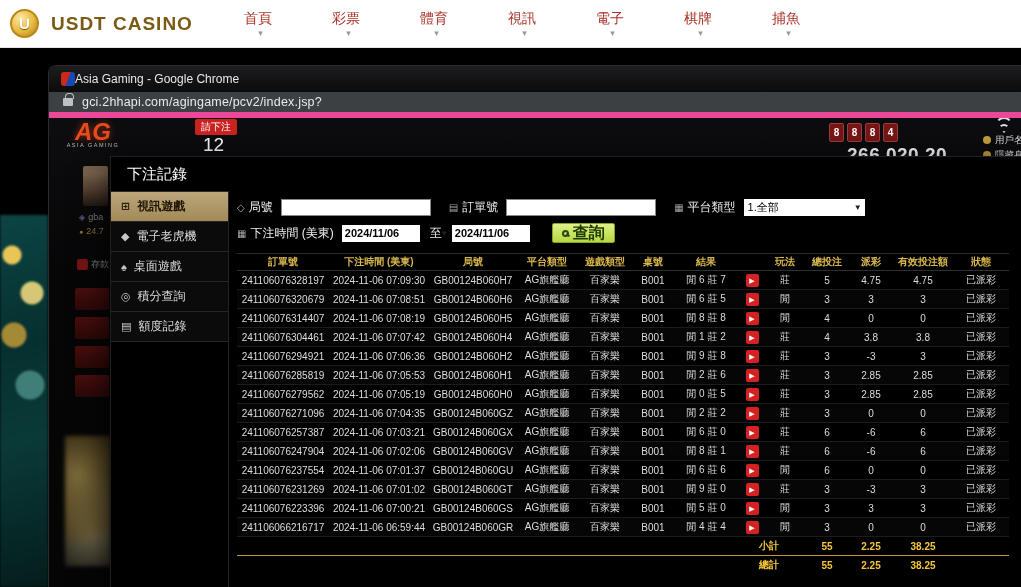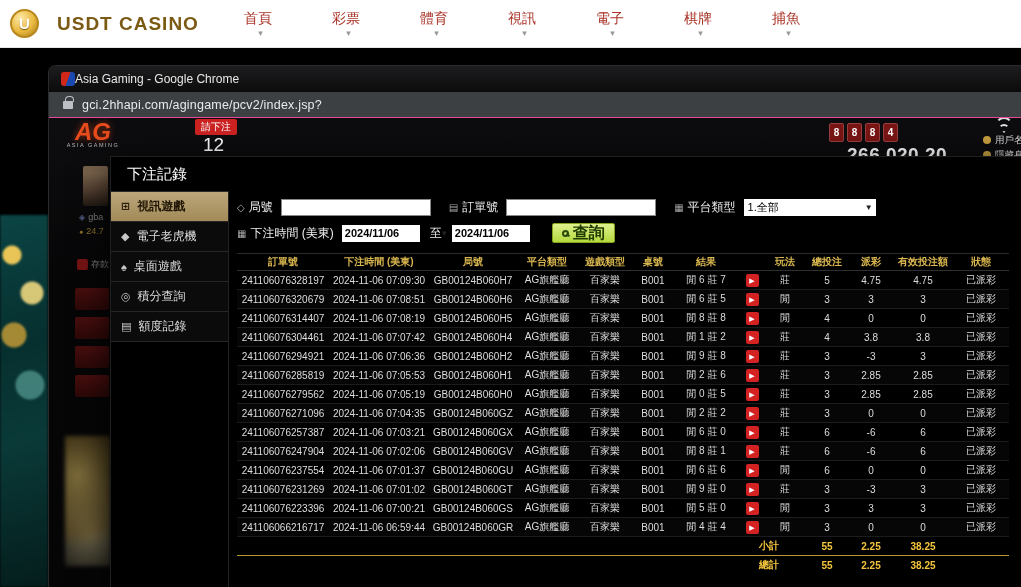--- a/index.html
+++ b/index.html
@@ -3,40 +3,40 @@
 <meta charset="utf-8">
 <style>
 *{margin:0;padding:0;box-sizing:border-box;}
 body{background:#111;font-family:"Liberation Sans","DejaVu Sans",sans-serif;}
 .stage{position:relative;width:1021px;height:587px;overflow:hidden;background:#000;}
 
 
 .topnav{position:absolute;left:0;top:0;width:1021px;height:48px;background:#fff;border-bottom:1px solid #e6e6e6;z-index:6;}
 .logo{position:absolute;left:10px;top:9px;display:flex;align-items:center;cursor:pointer;}
 .coin{width:29px;height:29px;border-radius:50%;background:radial-gradient(circle at 35% 30%,#ffe9a8,#e8b93e 55%,#a87818);border:2px solid #b8871e;color:#fff;font-weight:bold;font-size:15px;display:flex;align-items:center;justify-content:center;text-shadow:0 1px 1px #7a5200;}
-.logo-text{margin-left:18px;font-size:19px;font-weight:800;letter-spacing:1px;color:#7b5a14;}
+.logo-text{margin-left:12px;font-size:19px;font-weight:800;letter-spacing:1px;color:#7b5a14;}
 .nav-items{position:absolute;left:244px;top:0;height:48px;display:flex;align-items:center;gap:60px;}
 .nav-item{display:flex;align-items:center;font-size:14px;color:#a93226;cursor:pointer;white-space:nowrap;flex-direction:column;}
 .nav-item .chev{color:#999;font-size:9px;margin-left:5px;}
 
 
 .coins-strip{position:absolute;left:0;top:215px;width:48px;height:372px;z-index:1;background:
  radial-gradient(circle at 12px 40px, rgba(245,205,90,.95) 0 9px, transparent 10px),
  radial-gradient(circle at 32px 78px, rgba(250,225,130,.85) 0 11px, transparent 12px),
  radial-gradient(circle at 14px 120px, rgba(205,160,55,.8) 0 12px, transparent 13px),
  radial-gradient(circle at 30px 170px, rgba(120,200,190,.5) 0 14px, transparent 15px),
  linear-gradient(165deg,#0c4444,#06302f 35%,#0a3a38 60%,#041d1c);
  filter:blur(1px);}
 
 
 .chrome{position:absolute;left:48px;top:65px;width:973px;height:522px;background:#0a0a0a;border-radius:8px 0 0 0;border:1px solid #2b2b2b;border-right:none;border-bottom:none;z-index:2;}
 .titlebar{height:26px;display:flex;align-items:center;padding-left:12px;background:linear-gradient(#1d1d1f,#0b0b0c);border-radius:8px 0 0 0;}
 .favicon{width:14px;height:14px;border-radius:3px;background:linear-gradient(110deg,#d02818 48%,#1848b0 52%);flex:none;}
 .wtitle{margin-left:0;color:#e8e8e8;font-size:12px;}
-.urlbar{height:26px;background:#3c4043;display:flex;align-items:center;padding-left:14px;border-bottom:1px solid #ec4899;cursor:text;}
+.urlbar{height:26px;background:#3c4043;display:flex;align-items:center;padding-left:14px;border-bottom:6px solid #ec4899;cursor:text;}
 .lock-icon{width:10px;height:8px;background:#bdc1c6;border-radius:1px;position:relative;margin-right:9px;flex:none;}
 .lock-icon::before{content:"";position:absolute;left:1.5px;top:-5px;width:7px;height:5px;border:1.5px solid #bdc1c6;border-bottom:none;border-radius:4px 4px 0 0;}
 .url{color:#e8eaed;font-size:12.5px;letter-spacing:.2px;}
 .ccontent{position:absolute;left:0;top:52px;width:973px;height:471px;overflow:hidden;background:linear-gradient(#17171b,#0a0a0c 35%,#09090b);}
 
 
 .ag-logo{position:absolute;left:8px;top:4px;z-index:3;width:72px;text-align:center;}
 .ag-main{font-size:24px;font-weight:800;font-style:italic;color:#e84b1c;text-shadow:0 0 7px rgba(232,75,28,.6);line-height:20px;}
 .ag-sub{font-size:5.5px;color:#bbb;letter-spacing:1.5px;}
 .bet-tag{position:absolute;left:146px;top:1px;z-index:3;background:#cc2222;color:#fff;font-size:10px;padding:1px 6px;border-radius:2px;}
@@ -74,21 +74,21 @@
 .menu{width:117px;border-top:1px solid #2a2a2a;flex:none;}
 .menu-item{height:30px;display:flex;align-items:center;padding-left:10px;gap:7px;font-size:12px;color:#ddd;border-bottom:1px solid #262626;cursor:pointer;background:#0b0b0b;}
 .menu-item.selected{background:linear-gradient(#bca67b,#a28a58);color:#1d1403;font-weight:bold;}
 .mi-icon{font-size:11px;opacity:.9;}
 .dcontent{flex:1;border-left:1px solid #222;padding:2px 0 0 8px;position:relative;overflow:hidden;}
 .filters{display:flex;align-items:center;height:24px;margin-top:2px;gap:8px;color:#fff;}
 .flt-label{display:flex;align-items:center;gap:4px;color:#eee;font-size:12px;white-space:nowrap;}
 .flt-icon{color:#aaa;font-size:10px;}
 .gap-l{margin-left:10px;}
 .txt-input{width:150px;height:17px;border:1px solid #888;background:#fff;font-size:11px;padding:0 3px;font-family:inherit;}
-.select-box{width:132px;height:17px;background:#fff;color:#000;font-size:11px;display:flex;align-items:center;justify-content:space-between;padding:0 3px 0 4px;cursor:pointer;}
+.select-box{width:121px;height:17px;background:#fff;color:#000;font-size:11px;display:flex;align-items:center;justify-content:space-between;padding:0 3px 0 4px;cursor:pointer;}
 .caret{font-size:8px;color:#222;}
 .date-box{width:78px;height:17px;background:#fff;color:#000;font-size:11px;font-weight:bold;display:flex;align-items:center;justify-content:space-between;padding:0 3px;cursor:pointer;gap:41px;}
 .to-label{font-size:12px;color:#eee;margin:0 2px;}
 .search-btn{height:20px;margin-left:14px;padding:0 9px;background:linear-gradient(#dff08c,#b5d83e);border:1px solid #86a31c;border-radius:2px;color:#1e3a00;font-size:16px;font-weight:bold;display:flex;align-items:center;cursor:pointer;font-family:inherit;}
 .mag-icon{width:7px;height:7px;border:2px solid #2a4a10;border-radius:50%;position:relative;display:inline-block;margin-right:4px;}
 .mag-icon::after{content:"";position:absolute;width:4px;height:2px;background:#2a4a10;transform:rotate(45deg);right:-3px;bottom:-1px;}
 
 
 .bets{border-collapse:collapse;table-layout:fixed;width:772px;margin-top:8px;font-size:10px;border-top:1px solid #2a2a2a;}
 .bets th{color:#d9b64e;font-weight:bold;font-size:10px;height:17px;white-space:nowrap;overflow:hidden;border-bottom:1px solid #2f2f2f;}

